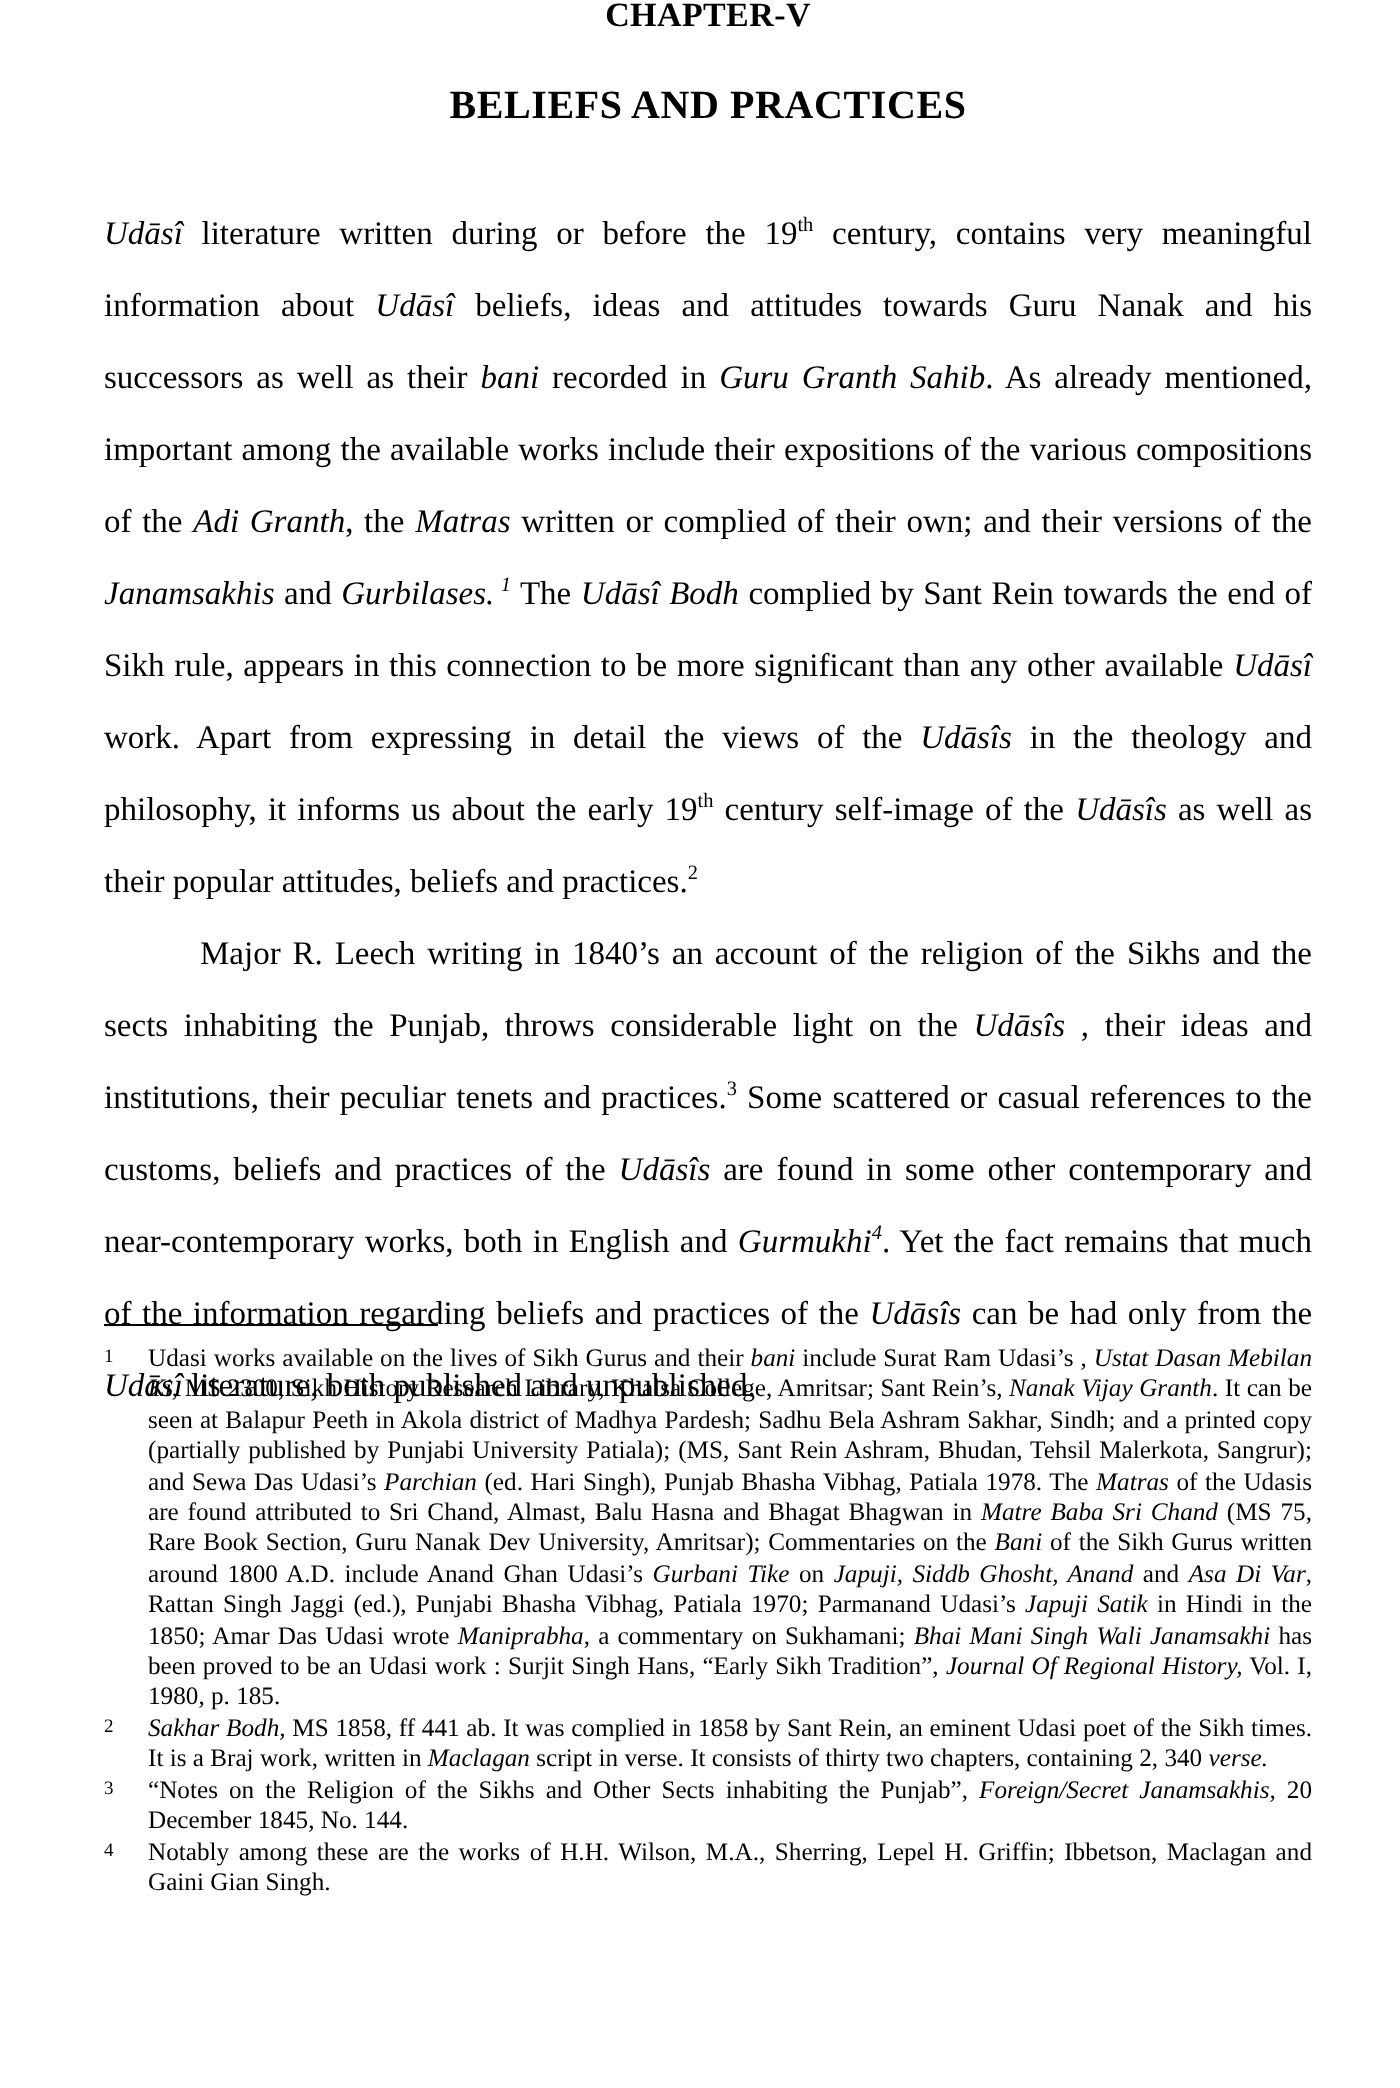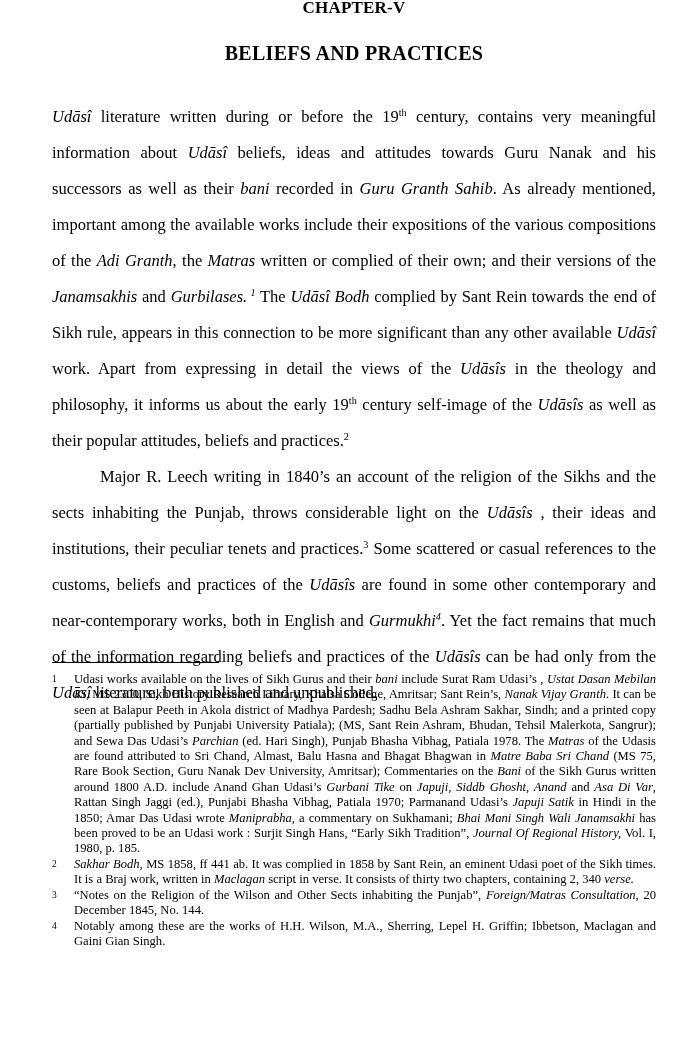--- a/index.html
+++ b/index.html
@@ -122,21 +122,21 @@
       <div class="fn-text"><span>Udasi works available on the lives of Sikh Gurus and their </span><span class="it">bani</span><span> include Surat Ram Udasi’s , </span><span class="it">Ustat Dasan Mebilan Ki</span><span>, MS 2300, Sikh History Research Library, Khalsa College, Amritsar; Sant Rein’s, </span><span class="it">Nanak Vijay Granth</span><span>. It can be seen at Balapur Peeth in Akola district of Madhya Pardesh; Sadhu Bela Ashram Sakhar, Sindh; and a printed copy (partially published by Punjabi University Patiala); (MS, Sant Rein Ashram, Bhudan, Tehsil Malerkota, Sangrur); and Sewa Das Udasi’s </span><span class="it">Parchian</span><span> (ed. Hari Singh), Punjab Bhasha Vibhag, Patiala 1978. The </span><span class="it">Matras</span><span> of the Udasis are found attributed to Sri Chand, Almast, Balu Hasna and Bhagat Bhagwan in </span><span class="it">Matre Baba Sri Chand</span><span> (MS 75, Rare Book Section, Guru Nanak Dev University, Amritsar); Commentaries on the </span><span class="it">Bani</span><span> of the Sikh Gurus written around 1800 A.D. include Anand Ghan Udasi’s </span><span class="it">Gurbani Tike</span><span> on </span><span class="it">Japuji, Siddb Ghosht, Anand</span><span> and </span><span class="it">Asa Di Var</span><span>, Rattan Singh Jaggi (ed.), Punjabi Bhasha Vibhag, Patiala 1970; Parmanand Udasi’s </span><span class="it">Japuji Satik</span><span> in Hindi in the 1850; Amar Das Udasi wrote </span><span class="it">Maniprabha</span><span>, a commentary on Sukhamani; </span><span class="it">Bhai Mani Singh Wali Janamsakhi</span><span> has been proved to be an Udasi work : Surjit Singh Hans, “Early Sikh Tradition”, </span><span class="it">Journal Of Regional History,</span><span> Vol. I, 1980, p. 185.</span></div>
     </div>
 
     <div class="fn">
       <div class="fn-num">2</div>
       <div class="fn-text"><span class="it">Sakhar Bodh,</span><span> MS 1858, ff 441 ab. It was complied in 1858 by Sant Rein, an eminent Udasi poet of the Sikh times. It is a Braj work, written in </span><span class="it">Maclagan</span><span> script in verse. It consists of thirty two chapters, containing 2, 340 </span><span class="it">verse.</span></div>
     </div>
 
     <div class="fn">
       <div class="fn-num">3</div>
-      <div class="fn-text"><span>“Notes on the Religion of the Wilson and Other Sects inhabiting the Punjab”, </span><span class="it">Foreign/Matras Consultation,</span><span> 20 December 1845, No. 144.</span></div>
+      <div class="fn-text"><span>“Notes on the Religion of the Sikhs and Other Sects inhabiting the Punjab”, </span><span class="it">Foreign/Secret Janamsakhis,</span><span> 20 December 1845, No. 144.</span></div>
     </div>
 
     <div class="fn">
       <div class="fn-num">4</div>
       <div class="fn-text"><span>Notably among these are the works of H.H. Wilson, M.A., Sherring, Lepel H. Griffin; Ibbetson, Maclagan and Gaini Gian Singh.</span></div>
     </div>
   </div>
 
 </div>
 

